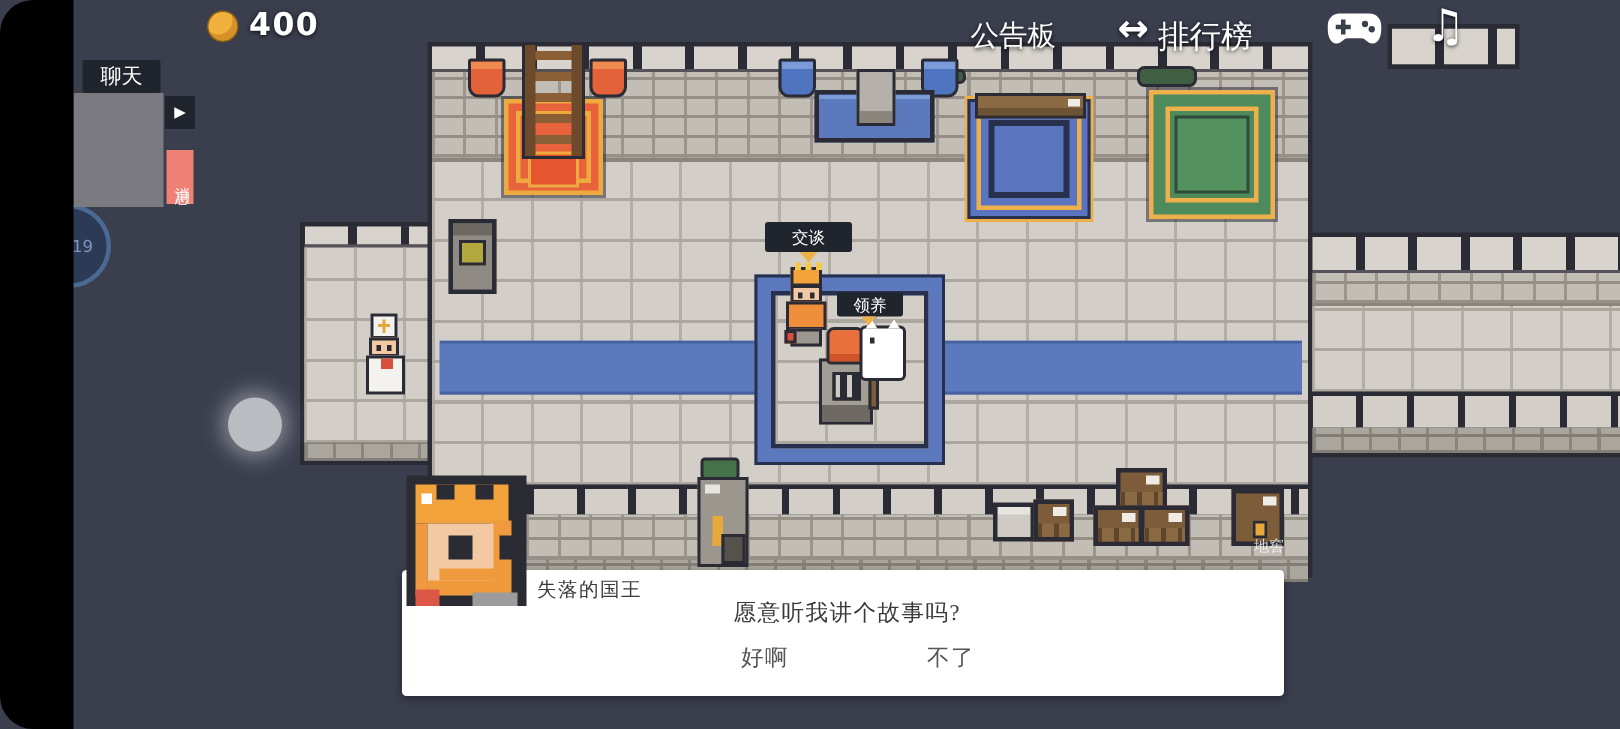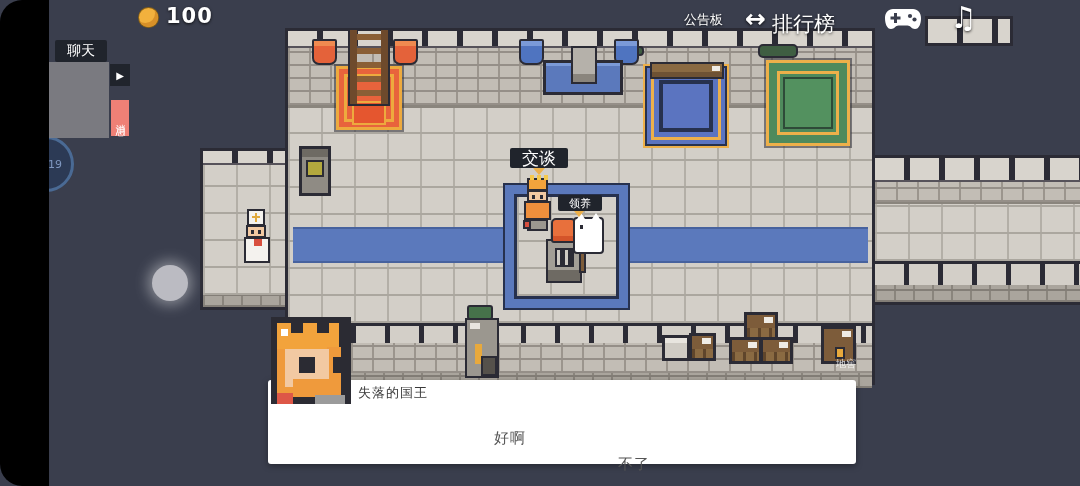--- a/index.html
+++ b/index.html
@@ -151,21 +151,21 @@
     </div>
     <div class="npc-outline" style="left:6px; top:14px; width:21px; height:12px; background:#f2c9a2;">
       <div class="abs" style="left:3px; top:3px; width:3px; height:4px; background:#2b2b35;"></div>
       <div class="abs" style="right:3px; top:3px; width:3px; height:4px; background:#2b2b35;"></div>
     </div>
     <div class="npc-outline" style="left:3px; top:25px; width:27px; height:19px; background:#ef8f3c;"></div>
     <div class="npc-outline" style="left:6px; top:43px; width:21px; height:12px; background:#9b978f;"></div>
     <div class="abs" style="left:2px; top:44px; width:8px; height:9px; background:#d84f3e; border:2px solid #2b2b35;"></div>
   </div>
 
-  <div class="abs map-label" style="left:510px; top:148px; width:58px; height:20px; font-size:17px; z-index:17;">
+  <div class="abs map-label" style="left:510px; top:148px; width:58px; height:20px; font-size:11px; z-index:17;">
     <span>交谈</span>
   </div>
   <div class="abs tri-down" style="left:533px; top:168px; z-index:17;"></div>
 
   <div class="abs map-label" style="left:558px; top:195px; width:44px; height:16px; font-size:11px; z-index:17;">
     <span>领养</span>
   </div>
   <div class="abs tri-down" style="left:574px; top:211px; border-left-width:5px; border-right-width:5px; border-top-width:6px; z-index:17;"></div>
 
   <div class="abs" style="left:551px; top:218px; width:25px; height:25px; background:#e8703c; border:2px solid #2b2b35; border-radius:5px 5px 3px 3px; box-shadow:inset 0 -5px 0 #d4542a; z-index:15;"></div>
@@ -214,23 +214,23 @@
   </div>
   <div class="abs" style="left:836px; top:357px; font-size:10px; color:rgba(255,255,255,.78); z-index:17; white-space:nowrap;">地窖</div>
 
   <div class="abs" style="left:152px; top:265px; width:36px; height:36px; border-radius:50%; background:#c9c9cf; opacity:.9; box-shadow:0 0 14px 4px rgba(255,255,255,.45); z-index:40;"></div>
 
   <div class="abs" style="left:18px; top:136px; width:56px; height:56px; border-radius:50%; background:#2c3a55; border:3px solid #4a6a94; z-index:30; display:flex; align-items:center; justify-content:center;">
     <span style="color:#7f97c0; font-size:11px; margin-left:18px;">19</span>
   </div>
 
   <div class="abs" style="left:139px; top:8px; width:19px; height:19px; border-radius:50%; background:#f2b13d; box-shadow:inset -3px -4px 0 #d89028, 0 0 0 1px #8a6216; z-index:60;"></div>
-  <div class="abs ui-text" style="left:166px; top:4px; font-size:21px; font-weight:700; letter-spacing:1px; z-index:60;">100</div>
-
-  <div class="abs ui-text" style="left:684px; top:11px; font-size:13px; z-index:60;">公告板</div>
+  <div class="abs ui-text" style="left:166px; top:4px; font-size:21px; font-weight:700; letter-spacing:1px; z-index:60;">400</div>
+
+  <div class="abs ui-text" style="left:647px; top:11px; font-size:19px; z-index:60;">公告板</div>
   <div class="abs ui-text" style="left:745px; top:4px; font-size:25px; font-weight:700; z-index:60;">↔</div>
   <div class="abs ui-text" style="left:772px; top:10px; font-size:21px; z-index:60;">排行榜</div>
 
   <div class="abs" style="left:885px; top:6px; width:36px; height:26px; z-index:60;">
     <svg width="36" height="26" viewBox="0 0 36 26">
       <path fill="#ffffff" d="M8 3 h20 c4.5 0 8 3.5 8 9 0 6-2 11-6 11-3.5 0-4.5-3.5-7.5-3.5 h-9 c-3 0-4 3.5-7.5 3.5-4 0-6-5-6-11 0-5.5 3.5-9 8-9 z"></path>
       <rect x="9" y="7" width="3" height="10" fill="#3a3e4d"></rect>
       <rect x="5.5" y="10.5" width="10" height="3" fill="#3a3e4d"></rect>
       <circle cx="25" cy="10" r="2.1" fill="#3a3e4d"></circle>
       <circle cx="29.5" cy="13.5" r="2.1" fill="#3a3e4d"></circle>
@@ -244,22 +244,23 @@
   <div class="abs" style="left:49px; top:62px; width:60px; height:76px; background:rgba(125,125,131,.95); z-index:60;"></div>
   <div class="abs" style="left:110px; top:64px; width:20px; height:22px; background:#20242c; display:flex; align-items:center; justify-content:center; z-index:60;">
     <span style="color:#fff; font-size:10px;">▶</span>
   </div>
   <div class="abs" style="left:111px; top:100px; width:18px; height:36px; background:#ef8076; display:flex; align-items:center; justify-content:center; z-index:60;">
     <span style="color:#fff; font-size:10px; writing-mode:vertical-rl; letter-spacing:2px;">消息</span>
   </div>
 
   <div class="abs dialog-box" style="left:268px; top:380px; width:588px; height:84px; z-index:70;"></div>
   <div class="abs dlg-text" style="left:358px; top:384px; font-size:13px; z-index:72;">失落的国王</div>
+  <div class="abs dlg-text" style="left:489px; top:399px; font-size:15px; z-index:72;">愿意听我讲个故事吗?</div>
   <div class="abs dlg-text" style="left:494px; top:429px; font-size:15px; color:#555; cursor:pointer; z-index:72;">好啊</div>
-  <div class="abs dlg-text" style="left:618px; top:429px; font-size:15px; color:#555; cursor:pointer; z-index:72;margin-top:26px;">不了</div>
+  <div class="abs dlg-text" style="left:618px; top:429px; font-size:15px; color:#555; cursor:pointer; z-index:72;">不了</div>
 
   <div class="abs" style="left:271px; top:317px; width:80px; height:87px; background:#2b2b33; z-index:75;">
     <div class="abs" style="left:6px;  top:6px;  width:62px; height:26px; background:#f2a33c;"></div>
     <div class="abs" style="left:20px; top:6px;  width:12px; height:10px; background:#2b2b33;"></div>
     <div class="abs" style="left:46px; top:6px;  width:12px; height:10px; background:#2b2b33;"></div>
     <div class="abs" style="left:10px; top:12px; width:7px;  height:7px;  background:#ffffff;"></div>
     <div class="abs" style="left:6px;  top:32px; width:8px;  height:48px; background:#ef9a3c;"></div>
     <div class="abs" style="left:56px; top:30px; width:14px; height:50px; background:#ef9a3c;"></div>
     <div class="abs" style="left:14px; top:32px; width:44px; height:46px; background:#f2c9a2;"></div>
     <div class="abs" style="left:28px; top:40px; width:16px; height:16px; background:#2b2b33;"></div>

